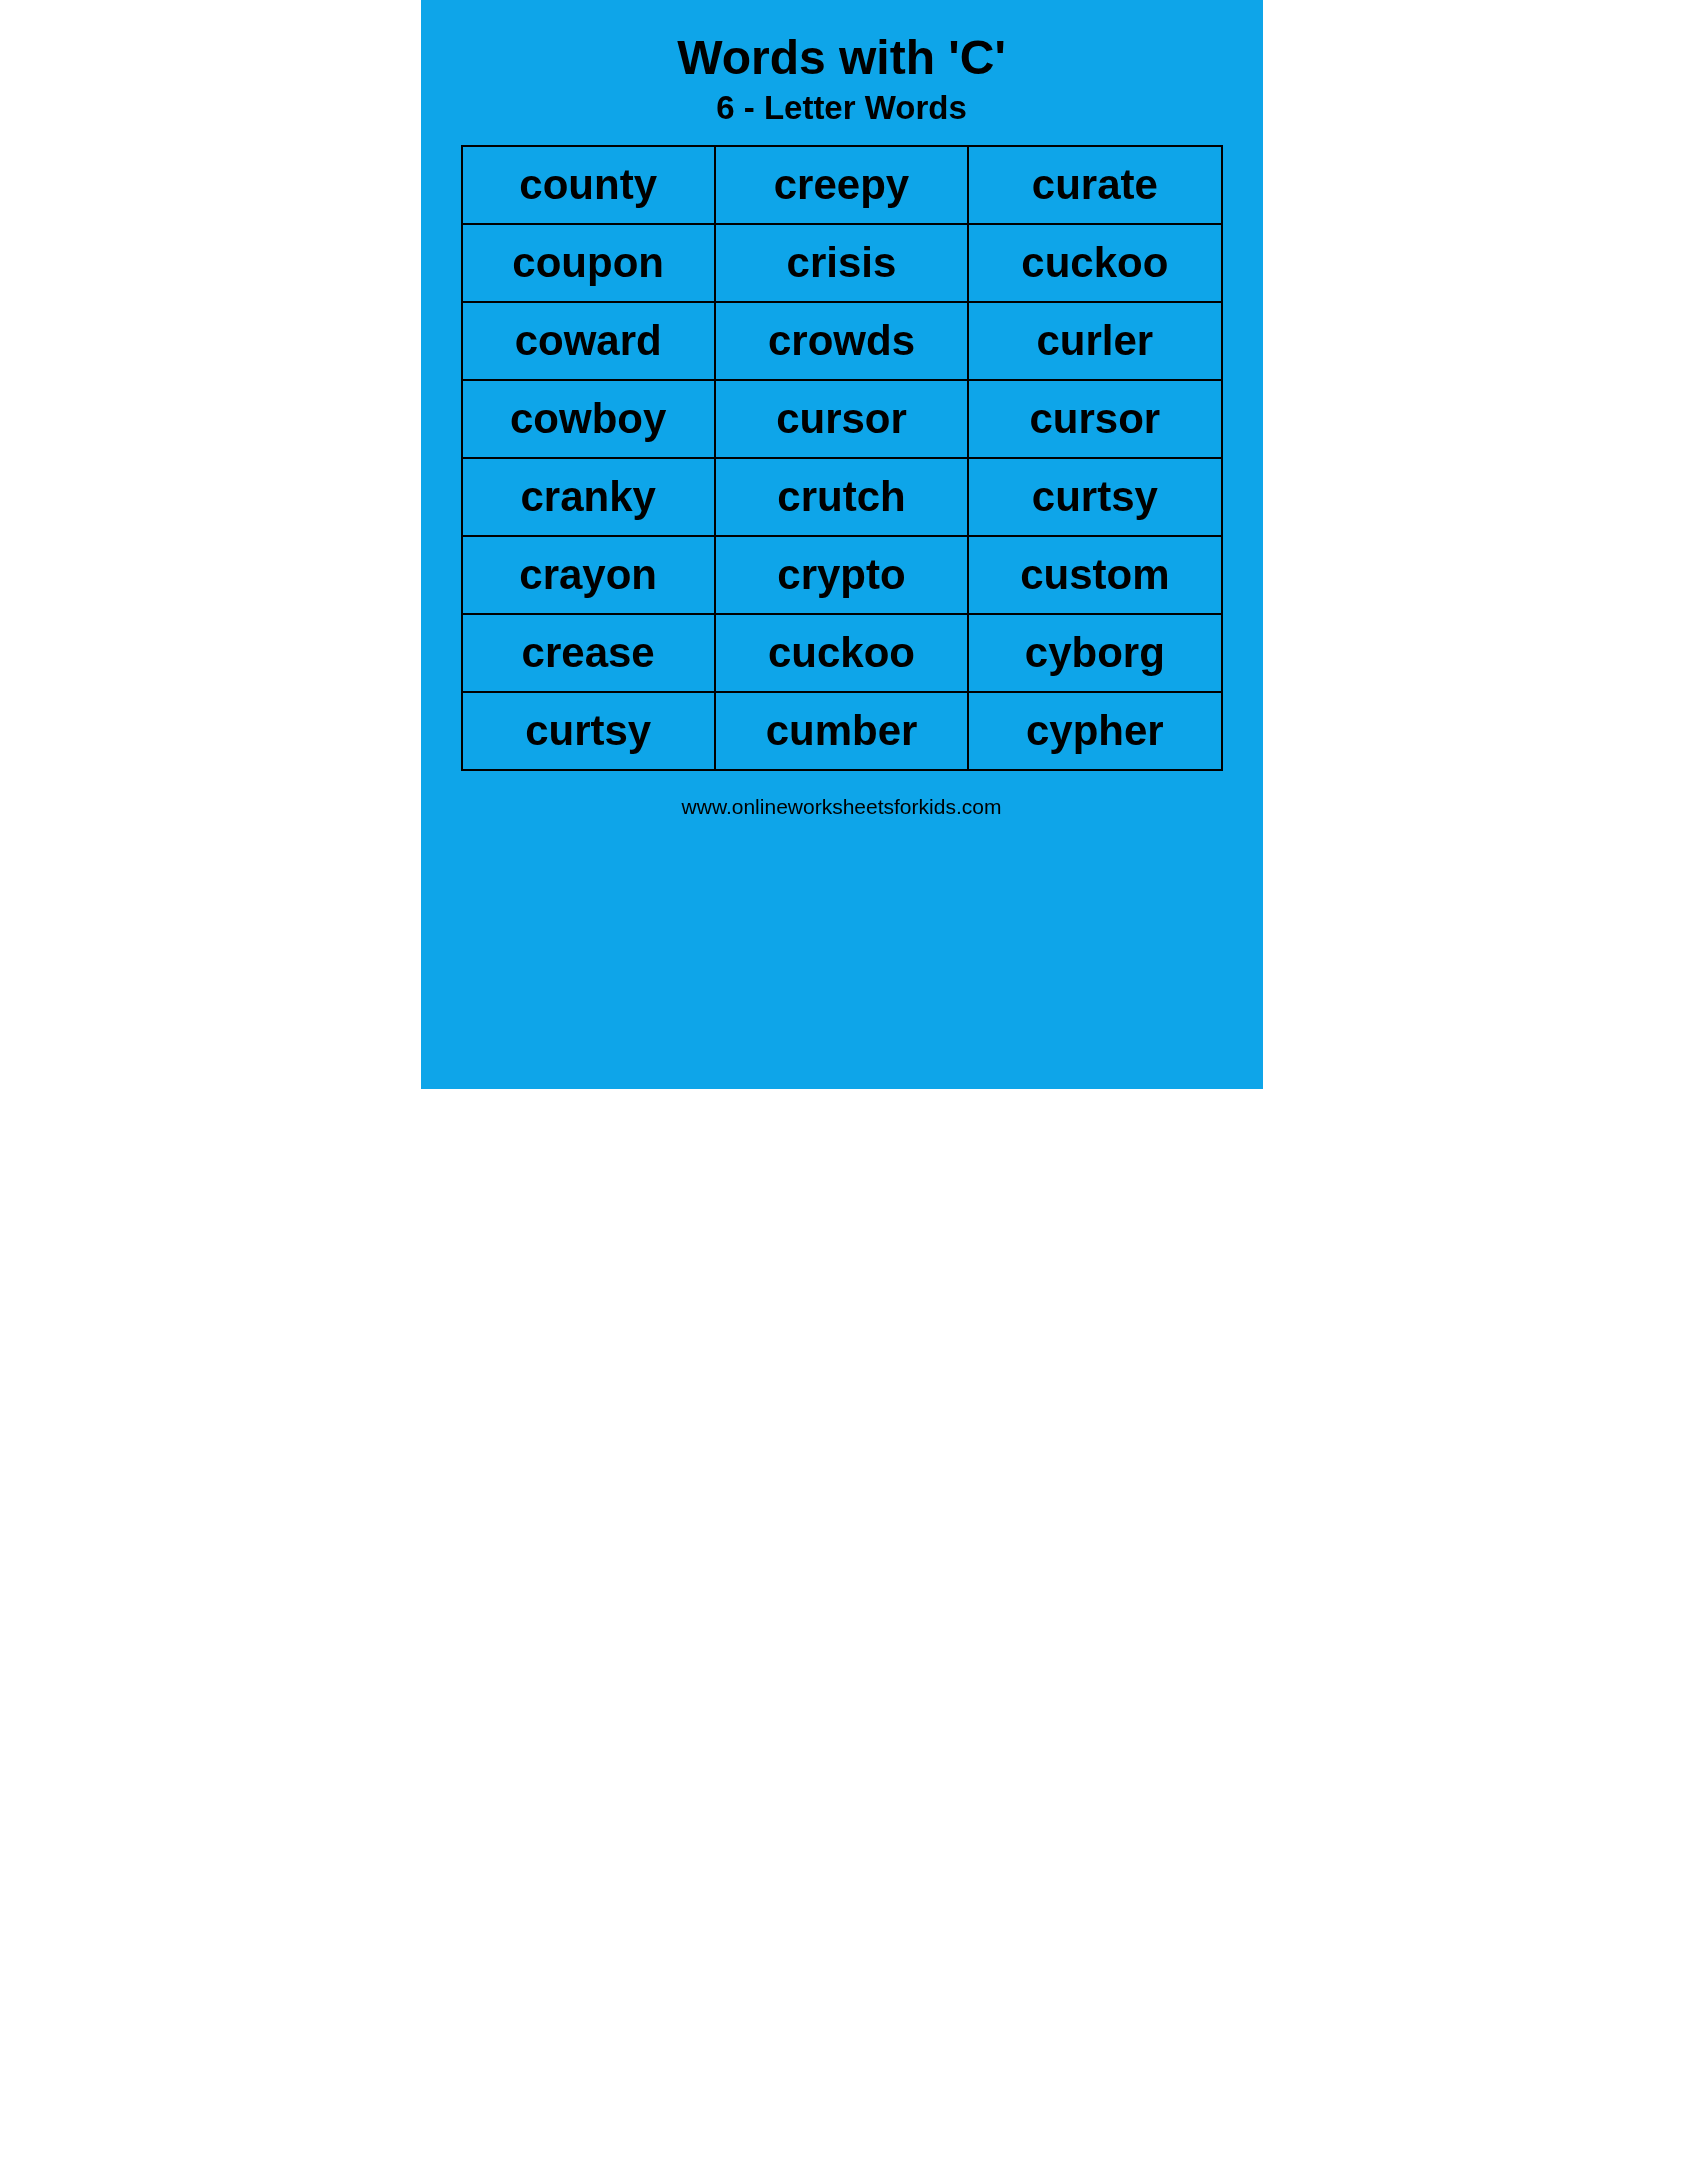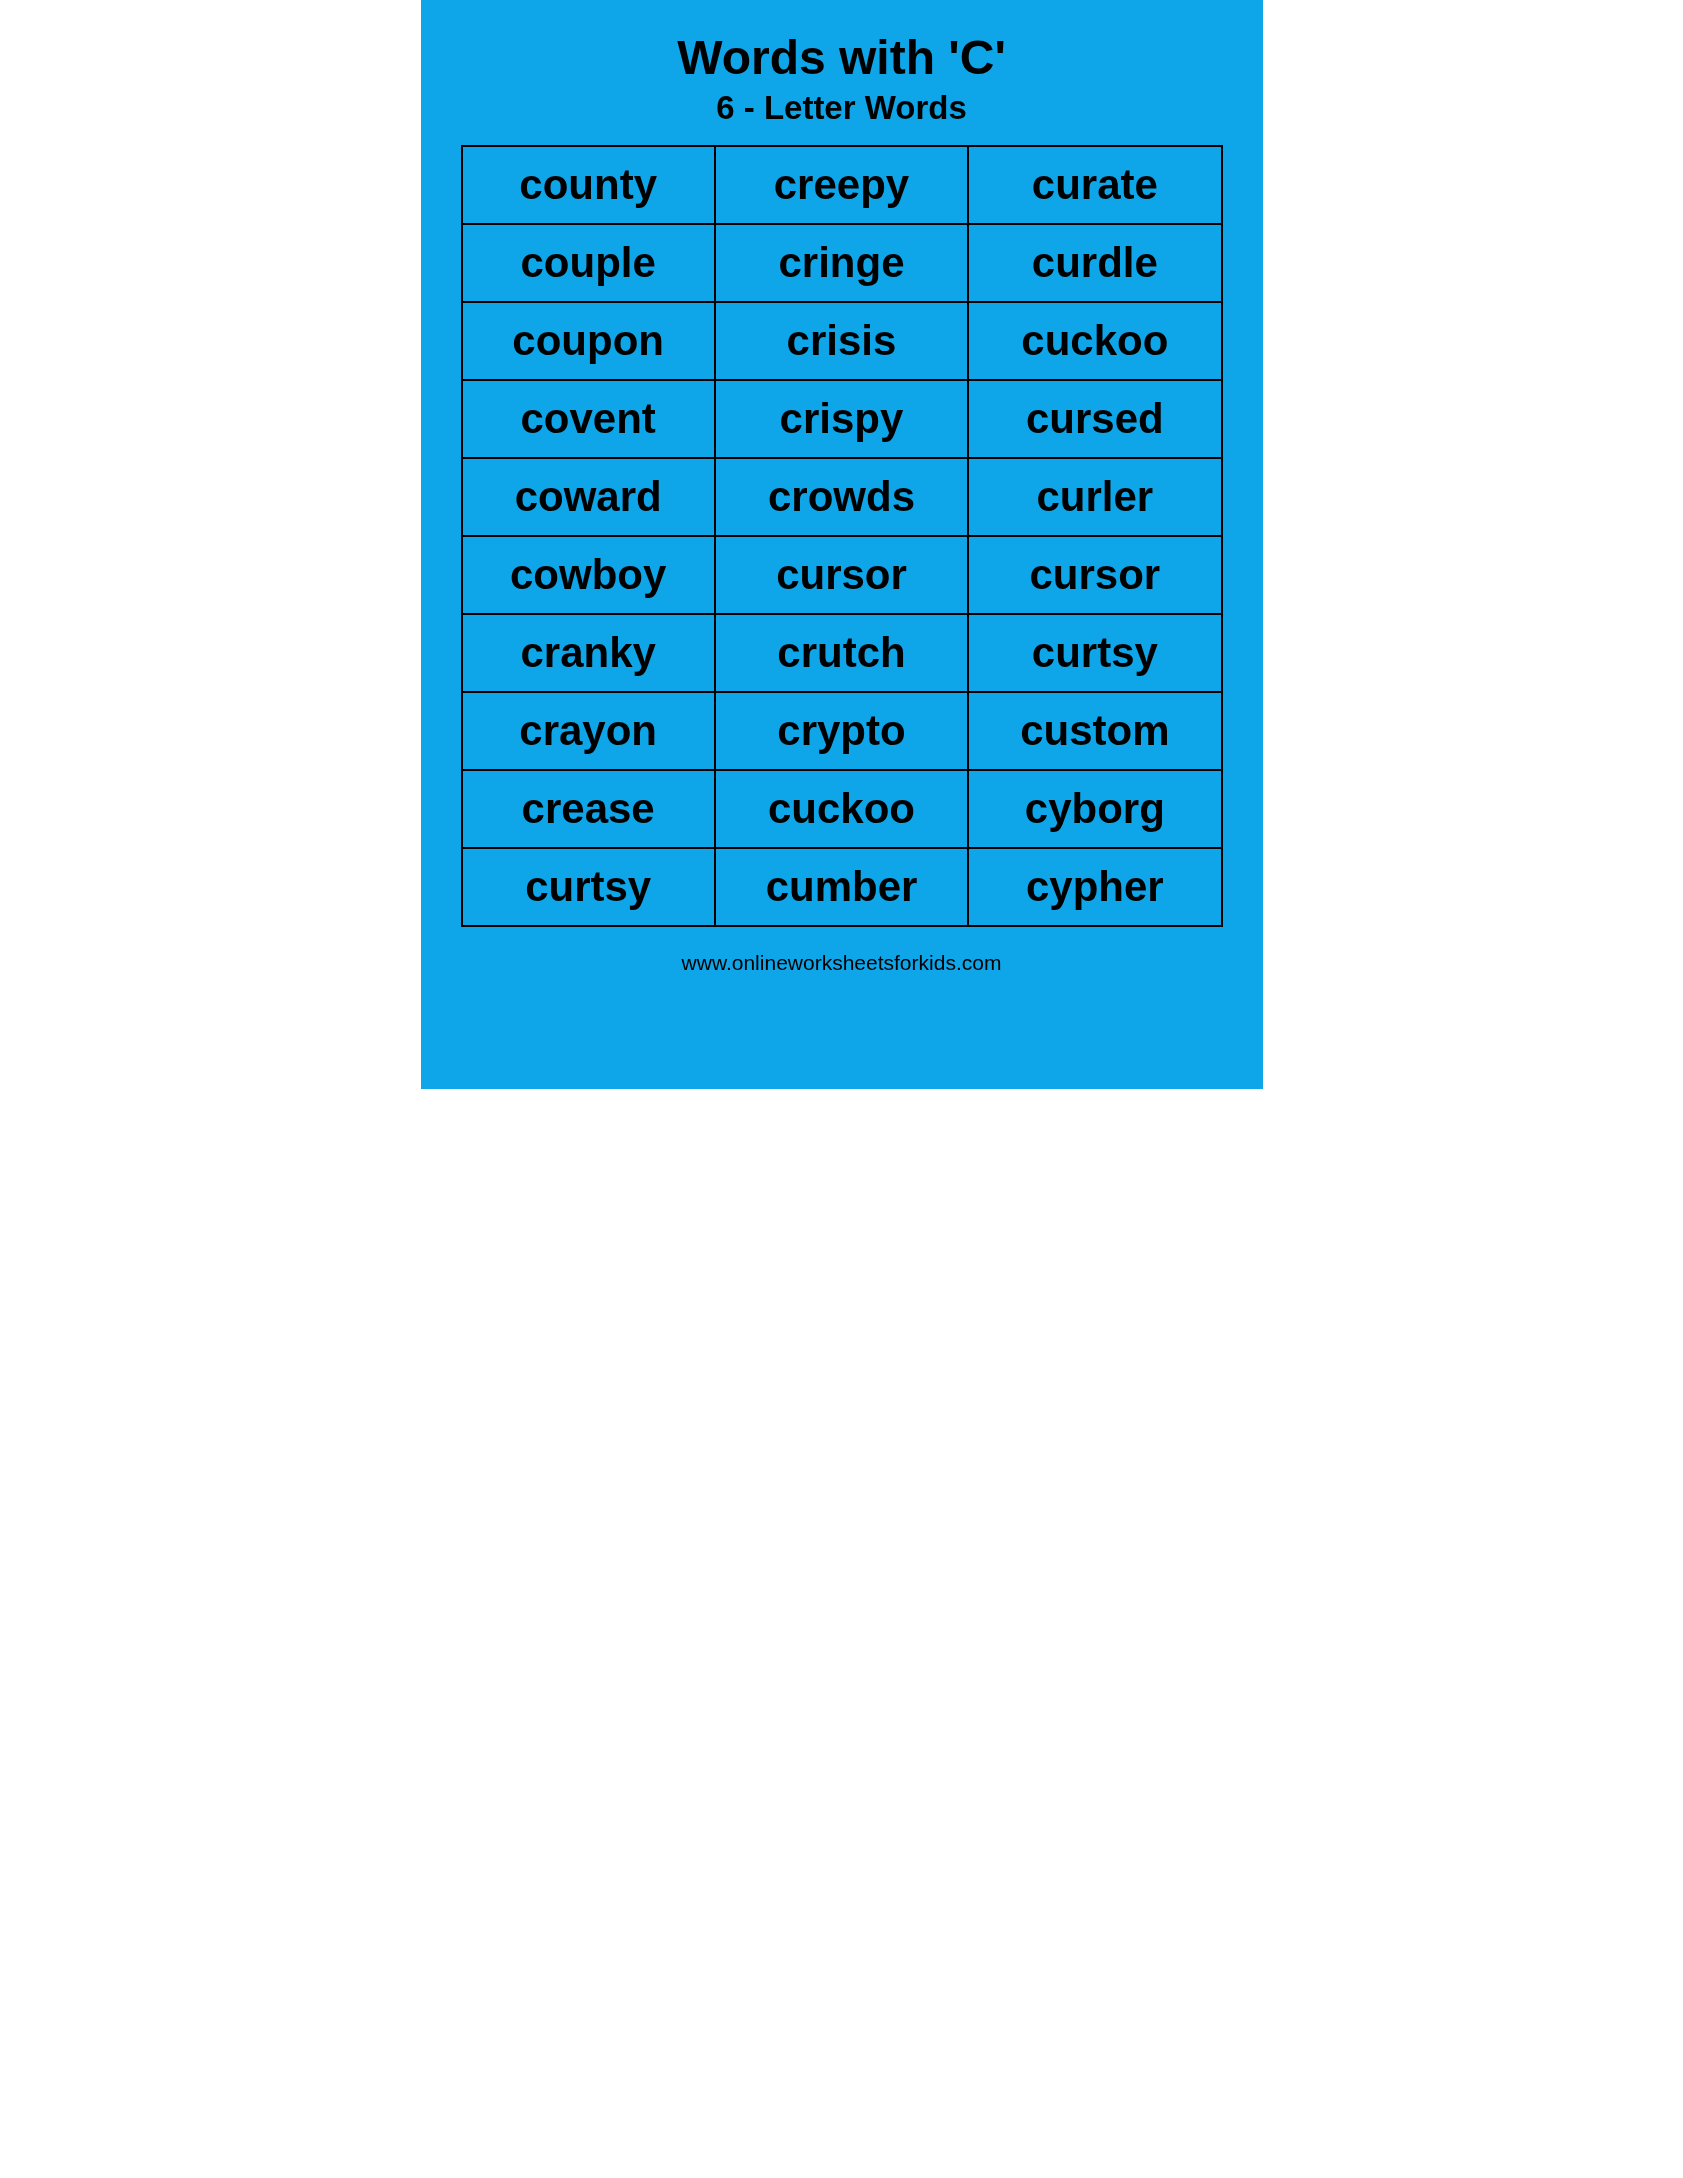--- a/index.html
+++ b/index.html
@@ -84,33 +84,23 @@
 
   <div class="table-wrapper">
     <table class="word-table">
       <tbody id="table-body">
       <tr>
             <td>county</td>
             <td>creepy</td>
             <td>curate</td>
           </tr>
           <tr>
-            <td>couple</td>
-            <td>cringe</td>
-            <td>curdle</td>
-          </tr>
-          <tr>
             <td>coupon</td>
             <td>crisis</td>
             <td>cuckoo</td>
-          </tr>
-          <tr>
-            <td>covent</td>
-            <td>crispy</td>
-            <td>cursed</td>
           </tr>
           <tr>
             <td>coward</td>
             <td>crowds</td>
             <td>curler</td>
           </tr>
           <tr>
             <td>cowboy</td>
             <td>cursor</td>
             <td>cursor</td>

